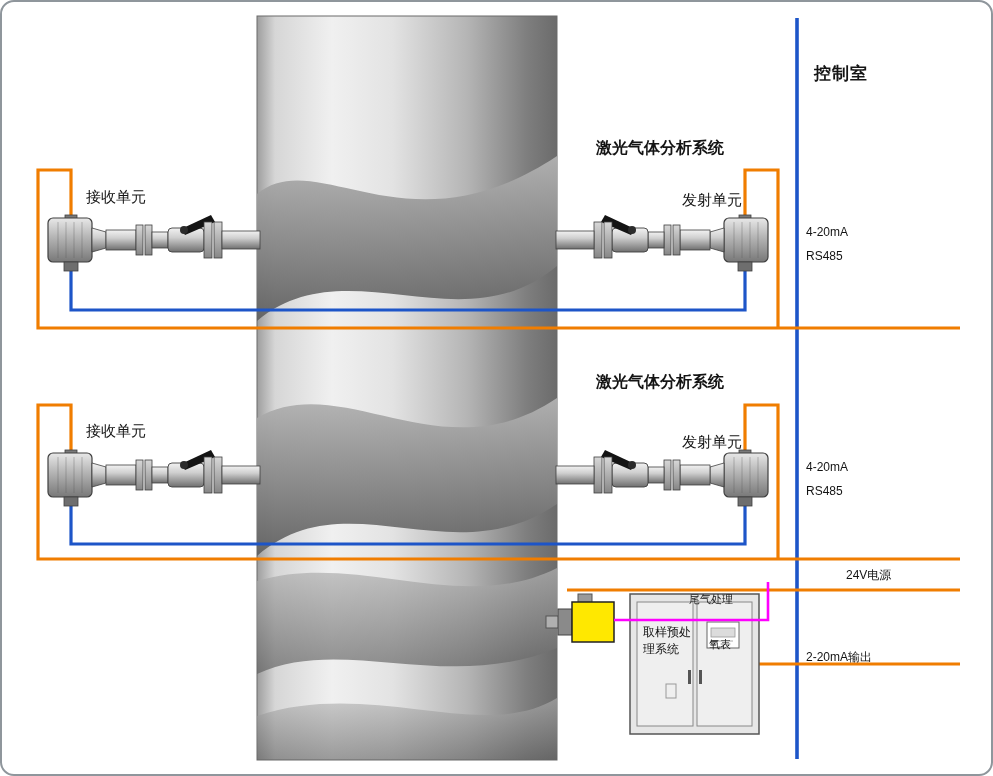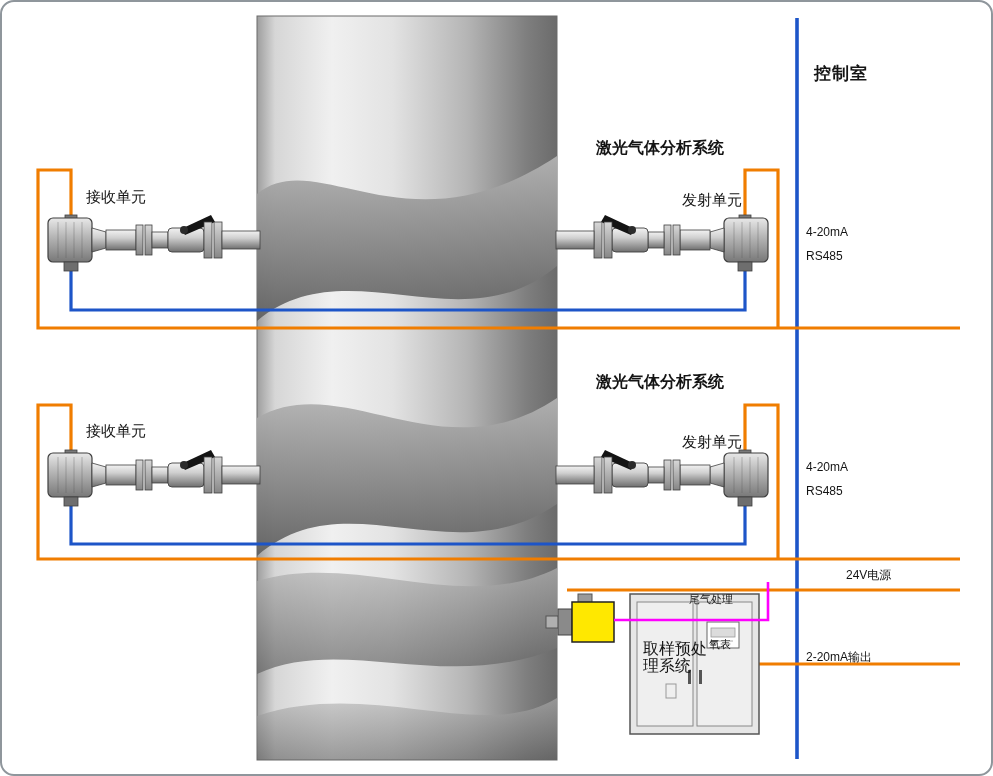--- a/index.html
+++ b/index.html
@@ -19,21 +19,21 @@
     color:#141414;
     white-space:nowrap;
     font-family:"Liberation Sans","DejaVu Sans",sans-serif;
     line-height:1.15;
   }
   .sys-title{font-size:16px;font-weight:bold;}
   .unit-lbl{font-size:15px;}
   .sig-lbl{font-size:12px;}
   .small-lbl{font-size:11px;}
   .ctrl-lbl{font-size:17px;font-weight:600;letter-spacing:1px;}
-  .cab-name{font-size:16px;line-height:17px;margin-top:16px;}
+  .cab-name{font-size:12px;line-height:17px;}
 </style>
 </head>
 <body>
 
 <div id="canvas">
 
   <svg id="scene" width="993" height="776" viewBox="0 0 993 776">
     <defs>
       <linearGradient id="gPipe" x1="0" y1="0" x2="1" y2="0">
         <stop offset="0" stop-color="#9e9e9e"></stop>

